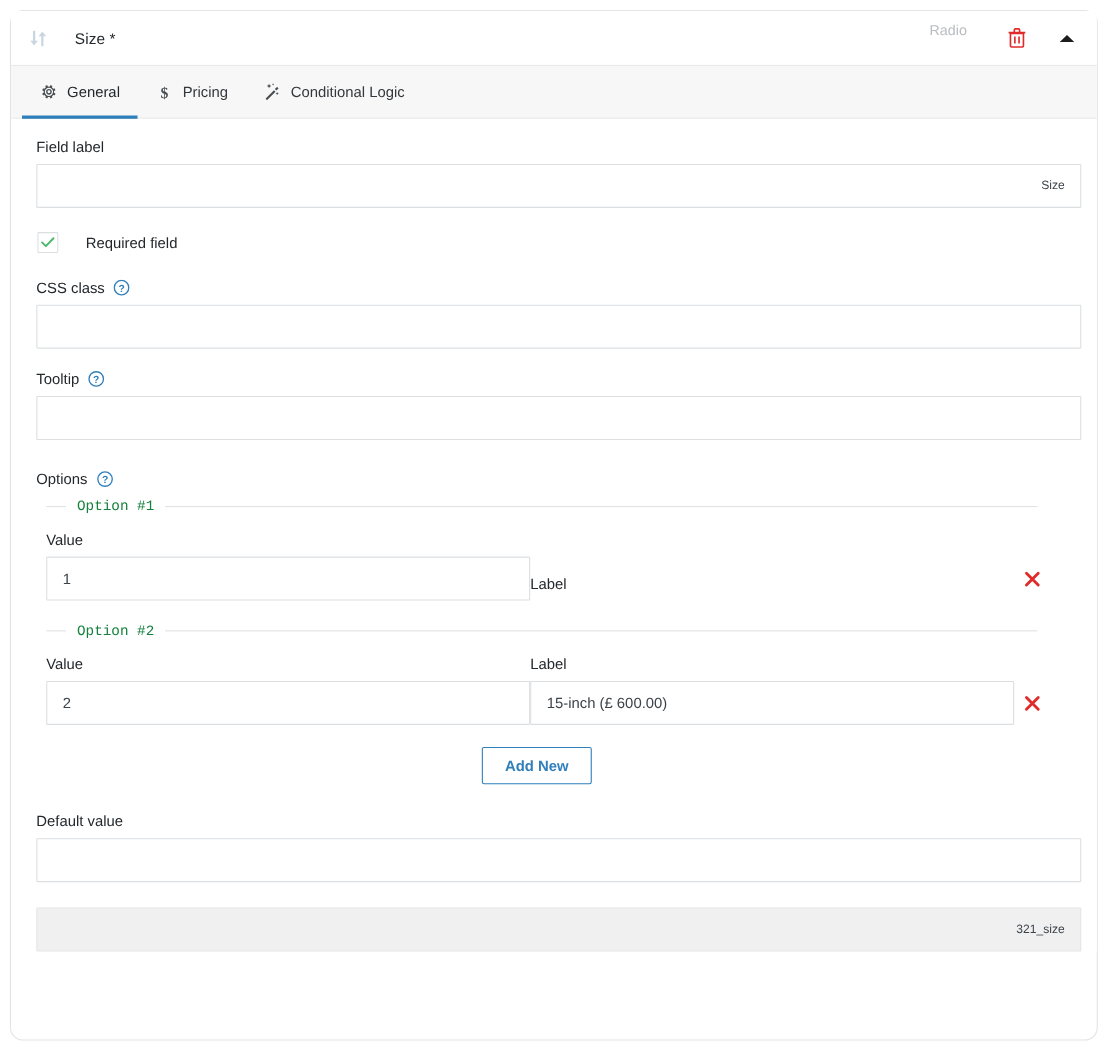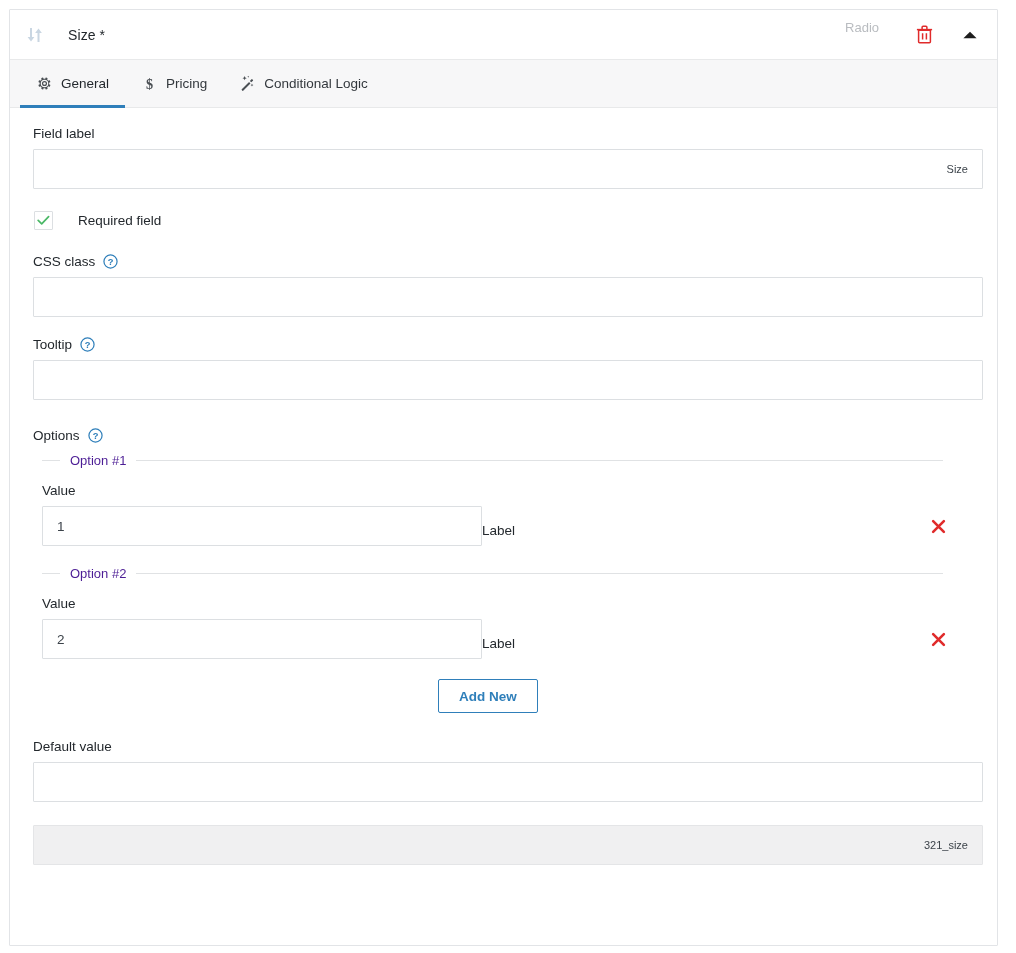--- a/index.html
+++ b/index.html
@@ -16,21 +16,21 @@
   }
 
   .panel {
     position: absolute;
     left: 9px;
     top: 9px;
     width: 989px;
     height: 937px;
     background: #ffffff;
     border: 1px solid #e2e4e7;
-    border-radius: 1px;
+    border-radius: 12px;
   }
 
   
   .panel-header {
     position: relative;
     height: 50px;
     border-bottom: 1px solid #e8e9ea;
     display: flex;
     align-items: center;
     padding: 0 12px 0 12px;
@@ -199,23 +199,24 @@
     margin-bottom: 12px;
   }
   .legend-dash {
     width: 18px;
     height: 1px;
     background: #e0e2e4;
     flex: 0 0 auto;
   }
   .legend-text {
     font-size: 13px;
-    color: #4c1d95;
+    color: #15803d;
     padding: 0 10px;
     white-space: nowrap;
+    font-family: Liberation Mono, monospace;
   }
   .legend-line {
     height: 1px;
     background: #e0e2e4;
     flex: 1 1 auto;
     margin-right: 31px;
   }
 
   .option-row {
     display: flex;
@@ -440,20 +441,21 @@
           <span class="legend-text">Option #2</span>
           <span class="legend-line"></span>
         </div>
         <div class="option-row">
           <div class="col col-value">
             <span class="sub-label">Value</span>
             <input class="opt-input" type="text" value="2" style="">
           </div>
           <div class="col col-label">
             <span class="sub-label">Label</span>
+            <input class="opt-input" type="text" value="15-inch (£ 600.00)" style="">
           </div>
           <button class="remove-btn">
             <svg width="15" height="15" viewBox="0 0 14 14" aria-hidden="true">
               <path d="M2 2 L12 12 M12 2 L2 12" stroke="#e02b2b" stroke-width="2.4" stroke-linecap="round"></path>
             </svg>
           </button>
         </div>
       </div>
 
       <div class="addnew-wrap">

